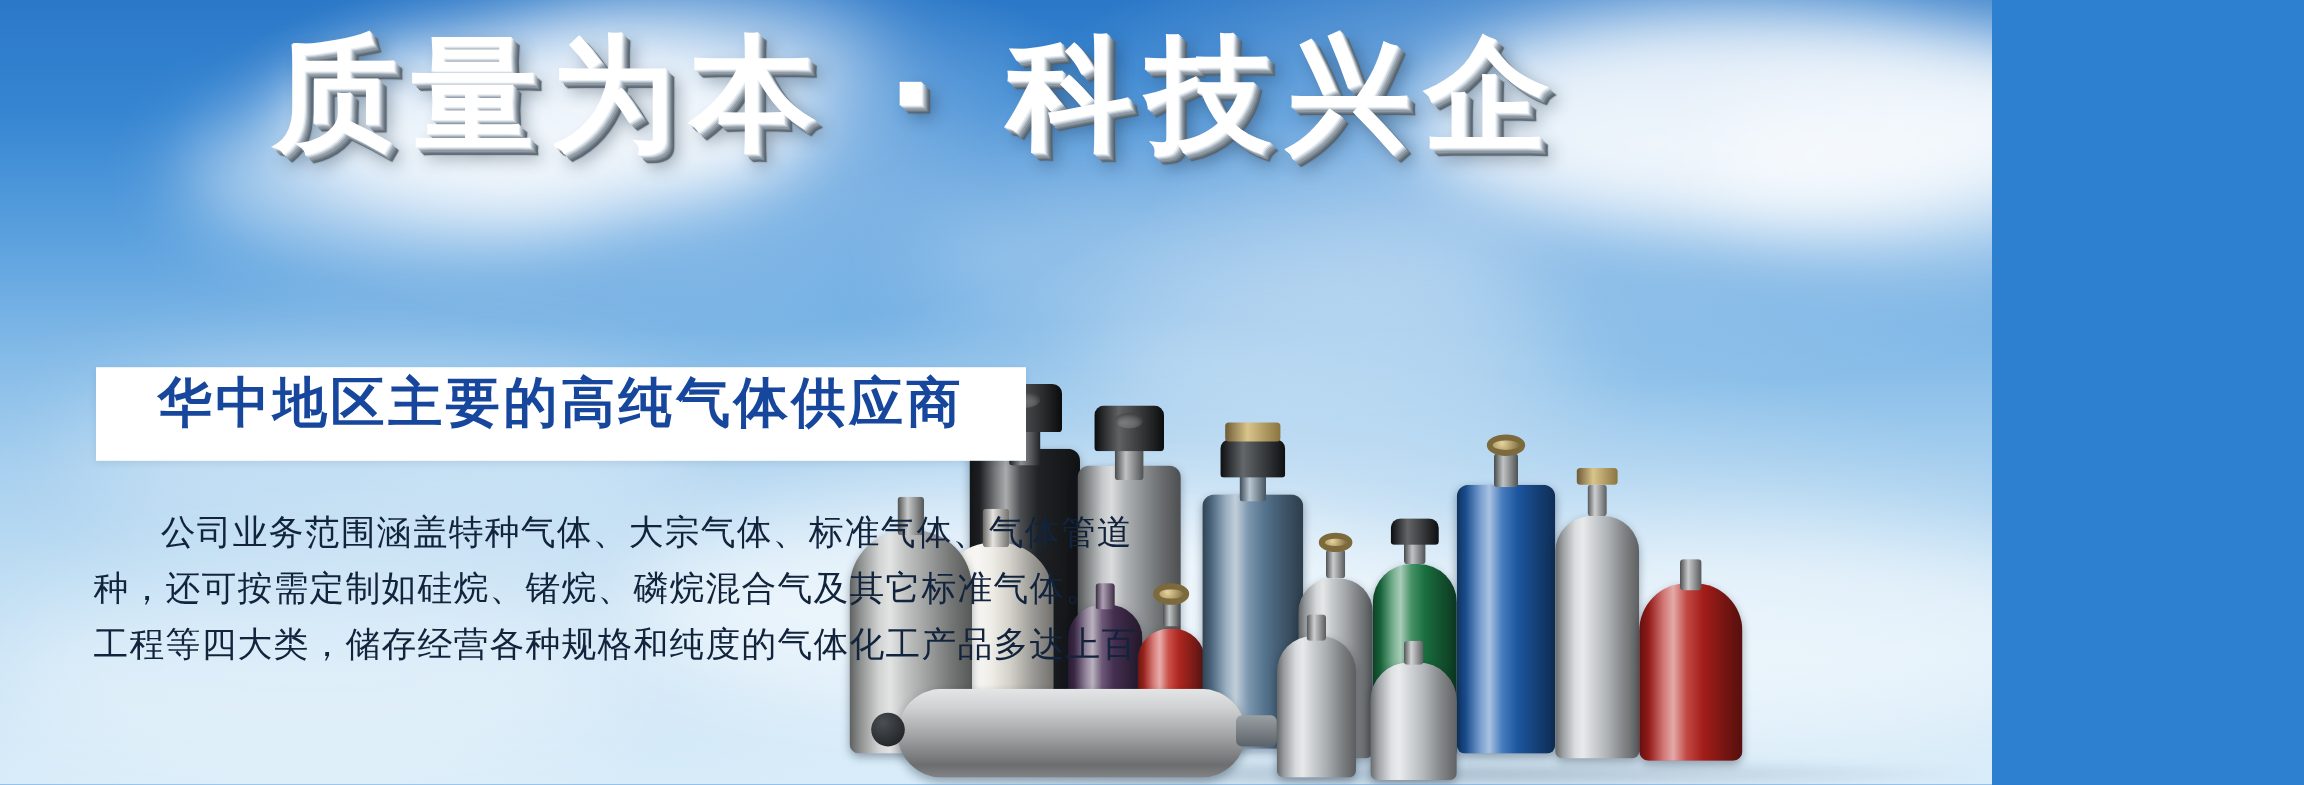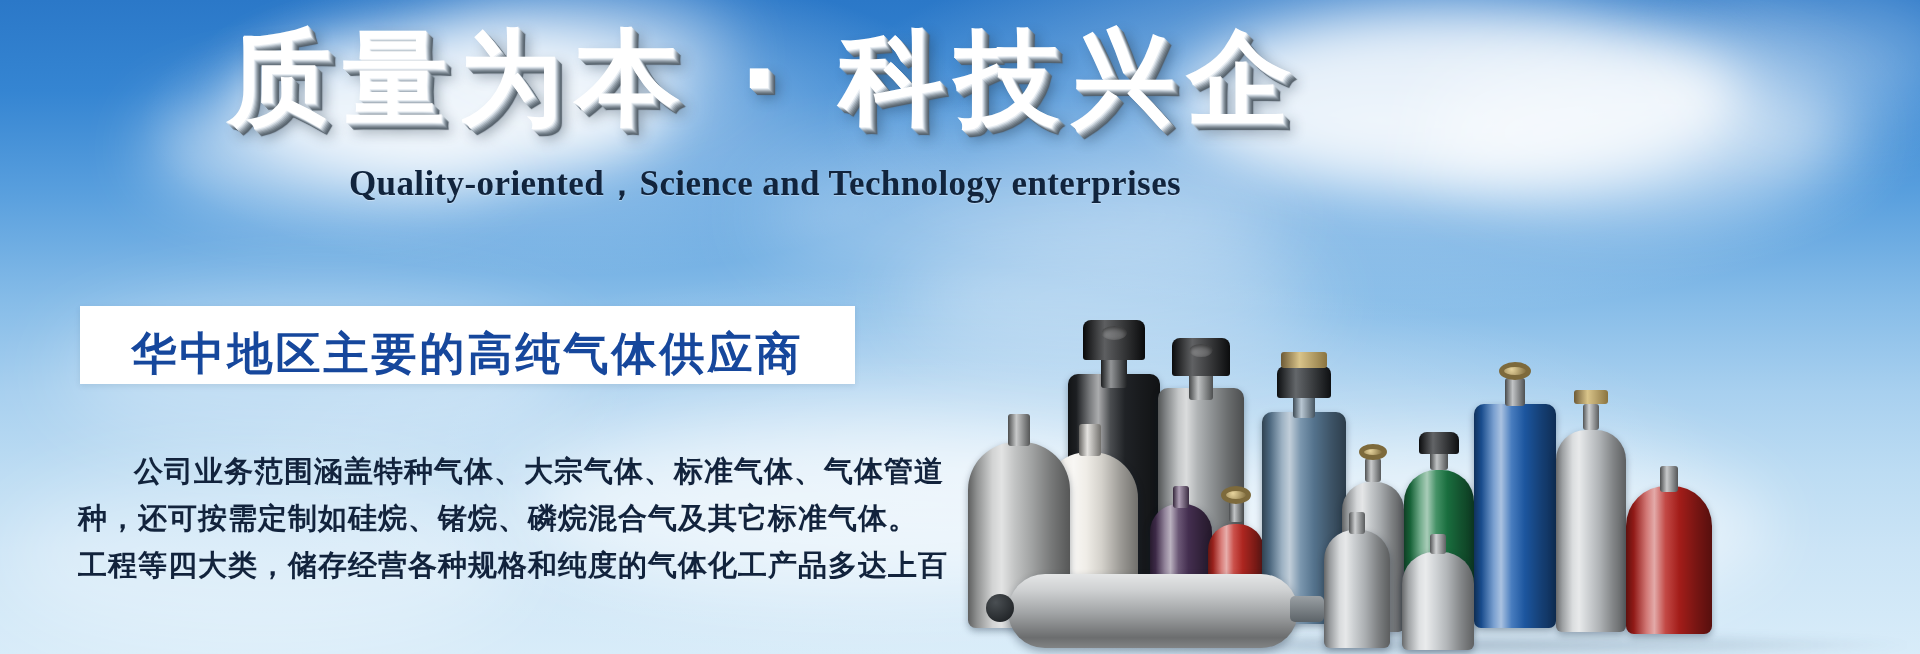--- a/index.html
+++ b/index.html
@@ -1,20 +1,20 @@
 <!DOCTYPE html>
 <html><head>
 <meta charset="utf-8">
 <style>
   * { margin:0; padding:0; box-sizing:border-box; }
   html,body { width:1920px; height:654px; overflow:hidden; background:#2d7fd0; }
   body { font-family:"Liberation Sans", sans-serif; }
 
   .banner {
-    position:relative; width:1920px; height:654px; overflow:hidden;
+    position:relative; width:1660px; height:654px; overflow:hidden;
     background:
       radial-gradient(ellipse 900px 320px at 1380px 120px, rgba(255,255,255,0.55) 0%, rgba(255,255,255,0.0) 62%),
       radial-gradient(ellipse 700px 260px at 560px 120px, rgba(255,255,255,0.50) 0%, rgba(255,255,255,0.0) 60%),
       radial-gradient(ellipse 1100px 300px at 980px 470px, rgba(255,255,255,0.42) 0%, rgba(255,255,255,0.0) 68%),
       linear-gradient(180deg,
         #2b78c8 0%,
         #3585d2 14%,
         #5aa0de 30%,
         #86bce8 46%,
         #a8d0ef 60%,
@@ -77,44 +77,43 @@
     color:#11243d;
     white-space:nowrap;
     text-shadow:0 1px 1px rgba(255,255,255,0.35);
   }
 
   
   .highlight-box {
     position:absolute; left:80px; top:306px;
     width:775px; height:78px;
     background:#ffffff;
-    display:flex; align-items:flex-end; justify-content:center;
+    display:flex; align-items:flex-start; justify-content:center;
     box-shadow:0 2px 6px rgba(20,50,80,0.10);
     z-index:6;
   }
   .highlight-text {
     font-family:"DejaVu Sans", sans-serif;
     font-weight:700;
     font-size:45px;
     letter-spacing:3px;
     color:#16479c;
     white-space:nowrap;
   }
 
   
   .para {
     position:absolute; left:78px; top:420px; width:790px;
     z-index:6;
     font-family:"DejaVu Serif", serif;
-    font-weight:700;
+    font-weight:400;
     font-size:29px;
     line-height:47px;
     color:#12233c;
     letter-spacing:1px;
-    margin-top:28px;
   }
   .para .line { white-space:nowrap; }
   .para .line.indent { padding-left:56px; }
 
   
   .cylinders {
     position:absolute; right:0; bottom:0; width:930px; height:420px; z-index:4;
   }
   .cyl { position:absolute; bottom:0; }
 
@@ -211,21 +210,20 @@
     <div class="cloud soft c9"></div>
     <div class="cloud soft c10"></div>
     <div class="cloud faint c11"></div>
     <div class="cloud faint c12"></div>
   </div>
 
   <div class="headline-wrap">
     <div class="headline">质量为本 · 科技兴企</div>
   </div>
 
-  <div class="subtitle">Quality-oriented，Science and Technology enterprises</div>
 
   <div class="highlight-box">
     <span class="highlight-text">华中地区主要的高纯气体供应商</span>
   </div>
 
   <div class="para">
     <div class="line indent">公司业务范围涵盖特种气体、大宗气体、标准气体、气体管道</div>
     <div class="line">种，还可按需定制如硅烷、锗烷、磷烷混合气及其它标准气体。</div>
     <div class="line">工程等四大类，储存经营各种规格和纯度的气体化工产品多达上百</div>
   </div>

